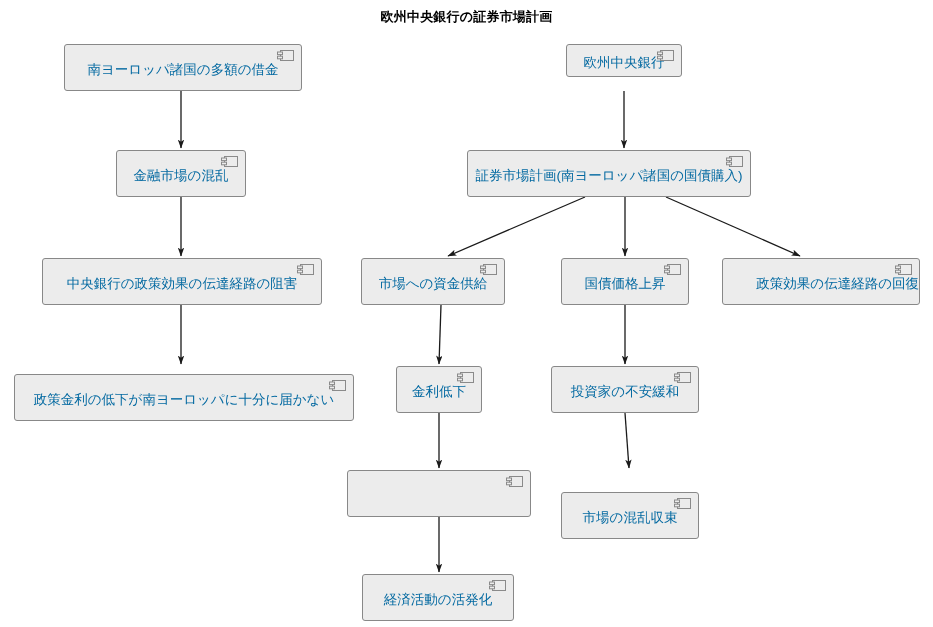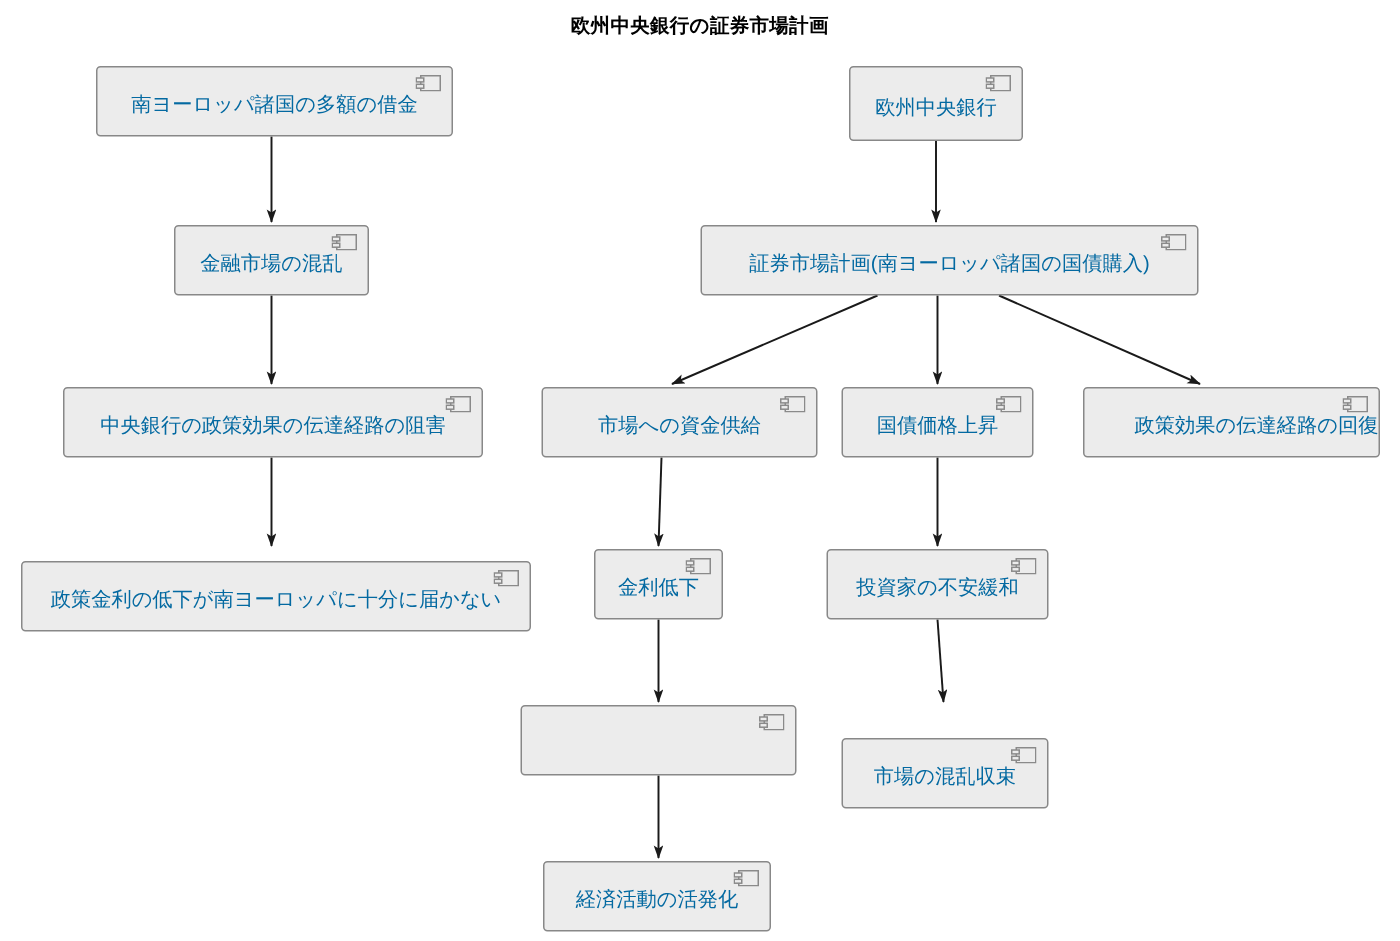--- a/index.html
+++ b/index.html
@@ -99,53 +99,53 @@
 
   <div id="node-layer">
       <div class="node" style="left: 64px; top: 44px; width: 238px; height: 47px;">
         <svg class="comp-icon" viewBox="0 0 17 11">
           <rect x="3.5" y="0.5" width="13" height="10"></rect>
           <rect x="0.5" y="2" width="5" height="2.6"></rect>
           <rect x="0.5" y="6.2" width="5" height="2.6"></rect>
         </svg>
         <span class="label">南ヨーロッパ諸国の多額の借金</span>
       </div>
-      <div class="node" style="left: 566px; top: 44px; width: 116px; height: 50px; align-items: center;">
+      <div class="node" style="left: 566px; top: 44px; width: 116px; height: 33px; align-items: center;">
         <svg class="comp-icon" viewBox="0 0 17 11">
           <rect x="3.5" y="0.5" width="13" height="10"></rect>
           <rect x="0.5" y="2" width="5" height="2.6"></rect>
           <rect x="0.5" y="6.2" width="5" height="2.6"></rect>
         </svg>
         <span class="label">欧州中央銀行</span>
       </div>
       <div class="node" style="left: 116px; top: 150px; width: 130px; height: 47px;">
         <svg class="comp-icon" viewBox="0 0 17 11">
           <rect x="3.5" y="0.5" width="13" height="10"></rect>
           <rect x="0.5" y="2" width="5" height="2.6"></rect>
           <rect x="0.5" y="6.2" width="5" height="2.6"></rect>
         </svg>
         <span class="label">金融市場の混乱</span>
       </div>
-      <div class="node" style="left: 467px; top: 150px; width: 332px; height: 47px;">
+      <div class="node" style="left: 467px; top: 150px; width: 284px; height: 47px;">
         <svg class="comp-icon" viewBox="0 0 17 11">
           <rect x="3.5" y="0.5" width="13" height="10"></rect>
           <rect x="0.5" y="2" width="5" height="2.6"></rect>
           <rect x="0.5" y="6.2" width="5" height="2.6"></rect>
         </svg>
         <span class="label">証券市場計画(南ヨーロッパ諸国の国債購入)</span>
       </div>
       <div class="node" style="left: 42px; top: 258px; width: 280px; height: 47px;">
         <svg class="comp-icon" viewBox="0 0 17 11">
           <rect x="3.5" y="0.5" width="13" height="10"></rect>
           <rect x="0.5" y="2" width="5" height="2.6"></rect>
           <rect x="0.5" y="6.2" width="5" height="2.6"></rect>
         </svg>
         <span class="label">中央銀行の政策効果の伝達経路の阻害</span>
       </div>
-      <div class="node" style="left: 361px; top: 258px; width: 184px; height: 47px;">
+      <div class="node" style="left: 361px; top: 258px; width: 144px; height: 47px;">
         <svg class="comp-icon" viewBox="0 0 17 11">
           <rect x="3.5" y="0.5" width="13" height="10"></rect>
           <rect x="0.5" y="2" width="5" height="2.6"></rect>
           <rect x="0.5" y="6.2" width="5" height="2.6"></rect>
         </svg>
         <span class="label">市場への資金供給</span>
       </div>
       <div class="node" style="left: 561px; top: 258px; width: 128px; height: 47px;">
         <svg class="comp-icon" viewBox="0 0 17 11">
           <rect x="3.5" y="0.5" width="13" height="10"></rect>

